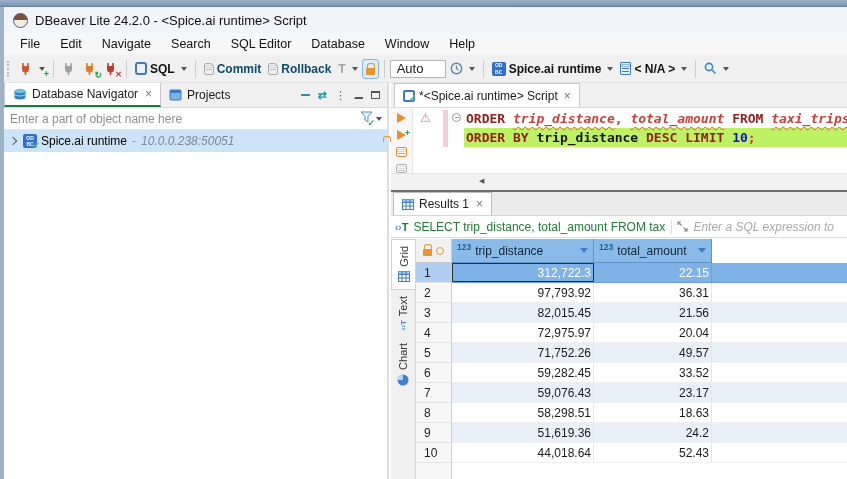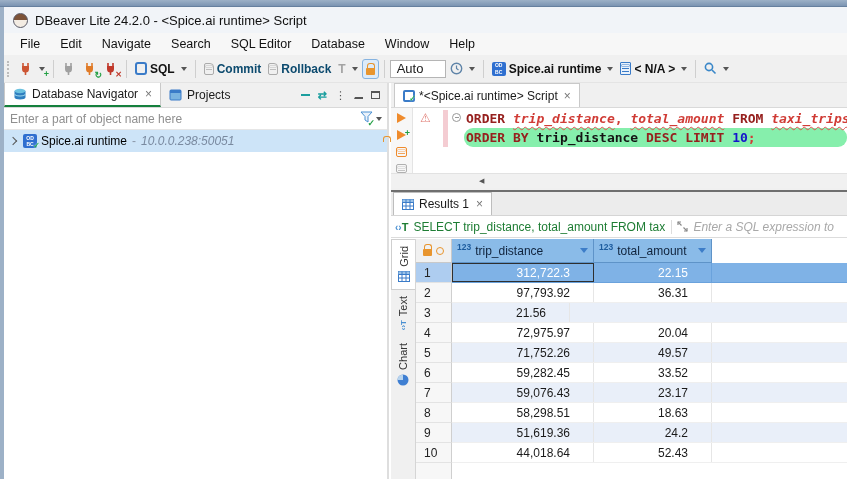--- a/index.html
+++ b/index.html
@@ -105,21 +105,21 @@
   .warn { position:absolute; top:3px; left:7px; color:#e07a72; font-size:12px; }
   .ed-annot { width:9px; position:relative; }
   .range-ind { position:absolute; top:2px; left:2px; width:5px; height:37px; background:#f4ccd2; }
   .ed-fold { width:14px; position:relative; }
   .fold-minus { position:absolute; top:5px; left:2px; width:9px; height:9px;
     border:1px solid #999; border-radius:50%; }
   .fold-minus:after { content:''; position:absolute; left:1.5px; right:1.5px; top:3px; height:1px; background:#999; }
   .ed-code { flex:1; font-family:"DejaVu Sans Mono","Liberation Mono",monospace; font-size:13px;
     font-weight:bold; line-height:19px; padding-top:1px; overflow:hidden; }
   .code-line { height:19px; white-space:pre; padding-left:2px; }
-  .code-line.current { background:#86efac;border-radius:9px; }
+  .code-line.current { background:#bef264; }
   .tk-kw  { color:#96201e; }
   .tk-err { color:#d03c36; font-style:italic; text-decoration:underline wavy #e05050 1px; text-underline-offset:3px; }
   .tk-pl  { color:#141414; }
   .tk-num { color:#1414cc; }
   .tk-pn  { color:#d03c36; }
   .ed-hscroll { height:15px; background:#f1f1f1; border-top:1px solid #e2e2e2; position:relative; }
   .hs-arrow { position:absolute; left:88px; top:3px; font-size:7px; color:#555; }
   
   .results { position:absolute; top:107px; left:0; right:0; bottom:0; border-top:2px solid #6f6f6f; background:#fff; }
   .res-tabbar { height:24px; background:#ececec; border-bottom:1px solid #d5d5d5;
@@ -153,21 +153,21 @@
   .g-colname { font-size:12px; color:#10233c; flex:1; }
   .g-sort { width:0; height:0; border-left:4px solid transparent; border-right:4px solid transparent;
     border-top:5px solid #3d7dc8; }
   .c1 { width:142px; } .c2 { width:118px; }
   .g-row { display:flex; height:20px; background:#fff; border-bottom:1px solid #efefef; }
   .g-row.alt { background:#e9eff9; }
   .g-row.sel { background:#7fb2e6; border-bottom-color:#6aa2dc; }
   .g-rownum { width:36px; background:#f7f7f7; border-right:1px solid #cfcfcf; border-bottom:1px solid #e3e3e3;
     margin-bottom:-1px; padding-left:8px; display:flex; align-items:center; font-size:12px; color:#222; flex:none; }
   .g-row.sel .g-rownum { background:#aecdf0; }
-  .g-cell { display:flex; align-items:center; justify-content:flex-end; padding-right:23px;
+  .g-cell { display:flex; align-items:center; justify-content:flex-end; padding-right:2px;
     font-size:12px; color:#1a1a1a; border-right:1px solid #e6e6e6; flex:none; }
   .g-row.sel .g-cell { color:#fff; border-right-color:#6aa2dc; }
   .g-cell.focused { outline:1.5px solid #2f2f2f; outline-offset:-1.5px; }
   .g-row.stub .g-rownum { height:20px; }
 </style>
 </head>
 <body>
 
 <div class="window">
   <div class="frame-top"></div>
@@ -433,20 +433,21 @@
                   <div class="g-cell c1 focused">312,722.3</div>
                   <div class="g-cell c2">22.15</div>
                 </div>
                 <div class="g-row">
                   <div class="g-rownum">2</div>
                   <div class="g-cell c1">97,793.92</div>
                   <div class="g-cell c2">36.31</div>
                 </div>
                 <div class="g-row alt">
                   <div class="g-rownum">3</div>
+                  <div class="g-cell c1">82,015.45</div>
                   <div class="g-cell c2">21.56</div>
                 </div>
                 <div class="g-row">
                   <div class="g-rownum">4</div>
                   <div class="g-cell c1">72,975.97</div>
                   <div class="g-cell c2">20.04</div>
                 </div>
                 <div class="g-row alt">
                   <div class="g-rownum">5</div>
                   <div class="g-cell c1">71,752.26</div>

